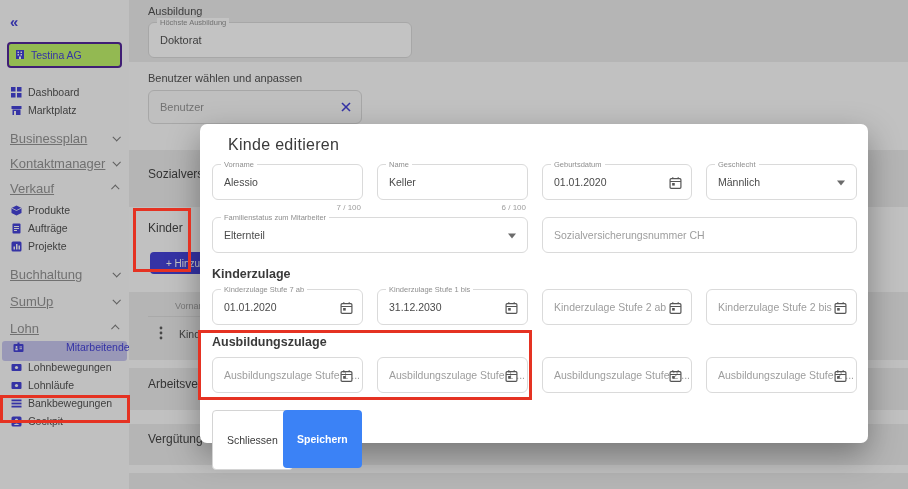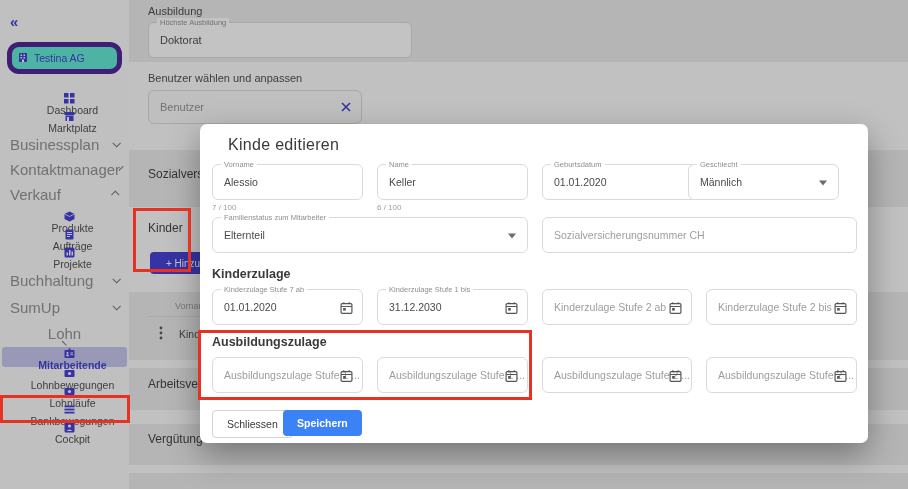--- a/index.html
+++ b/index.html
@@ -5,33 +5,33 @@
   html,body{margin:0;padding:0;}
   body{font-family:"Liberation Sans", sans-serif; background:#fff;}
   #screen{position:relative;width:908px;height:489px;overflow:hidden;background:#fdfdfd;}
 
   
   #sidebar{position:absolute;left:0;top:0;width:129px;height:489px;background:#fbfbfb;border-right:1px solid #e3e3e3;z-index:1;}
   .logo-wrap{padding:14px 0 0 16px;height:48px;position:relative;}
   .logo-text{font-size:21px;font-weight:bold;color:#1f1f1f;letter-spacing:0.5px;}
   .logo-mark{position:absolute;left:92px;top:8px;}
   .collapse{margin:16px 0 0 10px;color:#3d3ad6;font-size:15px;font-weight:bold;line-height:12px;}
-  .company-box{margin:14px 7px 0 7px;height:22px;border:5px solid #4c1d95;border-radius:12px;display:flex;align-items:center;padding:0 6px;background:#5eead4;}
+  .company-box{margin:14px 7px 0 7px;height:22px;border:2px solid #4c1d95;border-radius:4px;display:flex;align-items:center;padding:0 6px;background:#bef264;}
   .company-box .lbl{color:#3d3ad6;font-size:10.5px;margin-left:5px;font-weight:500;}
   #nav{margin-top:18px;}
-  .nav-row{height:18px;display:flex;align-items:center;padding:0 8px 0 24px;flex-direction:column;}
+  .nav-row{height:18px;display:flex;align-items:flex-start;padding:0 8px 0 10px;}
   .nav-row .ic{width:12px;height:12px;margin-right:6px;flex:0 0 12px;display:flex;align-items:center;justify-content:center;}
   .nav-row .lbl{font-size:10.5px;color:#4a4a4a;white-space:nowrap;}
   .nav-group{height:18px;display:flex;align-items:center;justify-content:space-between;padding:0 10px;margin-top:7px;}
-  .nav-group .lbl{font-size:15px;color:#8f8f8f;white-space:nowrap;}
+  .nav-group .lbl{font-size:13px;color:#8f8f8f;white-space:nowrap;text-decoration:underline;}
   .chev{width:5px;height:5px;border-right:1.4px solid #777;border-bottom:1.4px solid #777;display:inline-block;}
   .chev.down{transform:rotate(45deg) translateY(-1px);}
   .chev.up{transform:rotate(-135deg) translateY(-1px);}
   .nav-row.selected{background:#c6c5ef;border-radius:3px;margin:4px 2px 0 2px;height:20px;}
-  .nav-row.selected .lbl{color:#3d3ad6;font-weight:700;}
+  .nav-row.selected .lbl{color:#3d3ad6;font-weight:400;margin-left:36px;}
 
   
   #main-bg{position:absolute;left:129px;top:0;width:779px;height:489px;z-index:1;background:#fcfcfc;}
   .band{position:absolute;left:0;width:779px;background:#ececec;}
   .bg-heading{position:absolute;font-size:12px;color:#3c3c3c;font-weight:500;}
   .bg-label{position:absolute;font-size:11px;color:#4a4a4a;}
   .bg-field{position:absolute;border:1px solid #d9d9d9;border-radius:6px;background:#fafafa;}
   .bg-field .flabel{position:absolute;top:-5px;left:8px;font-size:7.5px;color:#8f8f8f;background:#fafafa;padding:0 3px;white-space:nowrap;}
   .bg-field .fvalue{position:absolute;left:11px;top:50%;transform:translateY(-50%);font-size:11px;color:#4a4a4a;}
   .tbl-header{position:absolute;font-size:9px;color:#9a9a9a;}
@@ -43,23 +43,23 @@
 
   
   #modal{position:absolute;left:200px;top:124px;width:668px;height:319px;background:#fff;border-radius:7px;box-shadow:0 12px 32px rgba(0,0,0,0.35);z-index:10;}
   .m-title{position:absolute;left:28px;top:12px;font-size:16px;color:#3a3a3a;letter-spacing:0.3px;}
   .field{position:absolute;height:34px;border:1px solid #dadada;border-radius:6px;background:#fff;}
   .field .flabel{position:absolute;top:-5px;left:8px;font-size:7.5px;color:#8f8f8f;background:#fff;padding:0 3px;white-space:nowrap;}
   .field .fvalue{position:absolute;left:11px;top:50%;transform:translateY(-50%);font-size:10.5px;color:#4a4a4a;white-space:nowrap;}
   .field .fvalue.ph{color:#9d9d9d;}
   .field .r-icon{position:absolute;right:9px;top:50%;transform:translateY(-50%);width:13px;height:13px;}
   .caret{position:absolute;right:11px;top:50%;transform:translateY(-30%);width:0;height:0;border-left:4px solid transparent;border-right:4px solid transparent;border-top:5px solid #6b6b6b;}
-  .counter{position:absolute;font-size:8px;color:#9d9d9d;text-align:left;width:149px;}
+  .counter{position:absolute;font-size:8px;color:#9d9d9d;text-align:right;width:149px;}
   .m-section{position:absolute;font-size:12.5px;color:#3a3a3a;font-weight:600;}
-  .btn{position:absolute;height:26px;border-radius:4px;font-size:10.5px;display:flex;align-items:center;justify-content:center;padding:0 14px;}
+  .btn{position:absolute;height:26px;border-radius:4px;font-size:10.5px;display:flex;align-items:center;justify-content:center;padding:16px 14px;}
   .btn.secondary{background:#fff;border:1px solid #d4d4d4;color:#3a3a3a;}
   .btn.primary{background:#3b82f6;color:#fff;border:none;font-weight:700;}
 
   
   .anno{position:absolute;border:3px solid #e53222;z-index:20;}
 </style>
 </head>
 <body>
 
 <div id="screen">
@@ -149,21 +149,21 @@
       </div>
 
       <div class="nav-group">
         <span class="lbl">Buchhaltung</span>
         <span class="chev down"></span>
       </div>
       <div class="nav-group" style="margin-top:9px;">
         <span class="lbl">SumUp</span>
         <span class="chev down"></span>
       </div>
-      <div class="nav-group" style="margin-top:9px;flex-direction:column;">
+      <div class="nav-group" style="margin-top:9px;">
         <span class="lbl">Lohn</span>
         <span class="chev up"></span>
       </div>
 
       <div class="nav-row selected">
         <span class="ic">
             <svg width="11" height="11" viewBox="0 0 11 11">
               <rect x="0.5" y="2" width="10" height="8" rx="1" fill="#3d3ad6"></rect>
               <rect x="4.5" y="0.5" width="2" height="2.5" fill="#3d3ad6"></rect>
               <circle cx="3.5" cy="5" r="1" fill="#fbfbfb"></circle>
@@ -267,34 +267,34 @@
     <div class="m-title">Kinde editieren</div>
 
     <div class="field" style="left:12px;top:40px;width:149px;">
       <span class="flabel">Vorname</span>
       <span class="fvalue">Alessio</span>
     </div>
     <div class="field" style="left:177px;top:40px;width:149px;">
       <span class="flabel">Name</span>
       <span class="fvalue">Keller</span>
     </div>
-    <div class="field" style="left:342px;top:40px;width:148px;padding-left:32px;">
+    <div class="field" style="left:342px;top:40px;width:148px;">
       <span class="flabel">Geburtsdatum</span>
       <span class="fvalue">01.01.2020</span>
       <span class="r-icon">
         <svg width="13" height="13" viewBox="0 0 12 12">
             <rect x="1" y="2" width="10" height="9" rx="1" fill="none" stroke="#555" stroke-width="1.1"></rect>
             <line x1="1" y1="4.6" x2="11" y2="4.6" stroke="#555" stroke-width="1.1"></line>
             <line x1="3.5" y1="0.7" x2="3.5" y2="2.4" stroke="#555" stroke-width="1.1"></line>
             <line x1="8.5" y1="0.7" x2="8.5" y2="2.4" stroke="#555" stroke-width="1.1"></line>
             <rect x="2.9" y="6" width="2.4" height="2.4" fill="#555"></rect>
           </svg>
       </span>
     </div>
-    <div class="field" style="left:488px;top:40px;width:149px;border-radius:6px;">
+    <div class="field" style="left:506px;top:40px;width:149px;border-radius:6px;">
       <span class="flabel">Geschlecht</span>
       <span class="fvalue">Männlich</span>
       <span class="caret"></span>
     </div>
     <div class="counter" style="left:12px;top:79px;">7 / 100</div>
     <div class="counter" style="left:177px;top:79px;">6 / 100</div>
 
     <div class="field" style="left:12px;top:93px;width:314px;">
       <span class="flabel">Familienstatus zum Mitarbeiter</span>
       <span class="fvalue">Elternteil</span>

